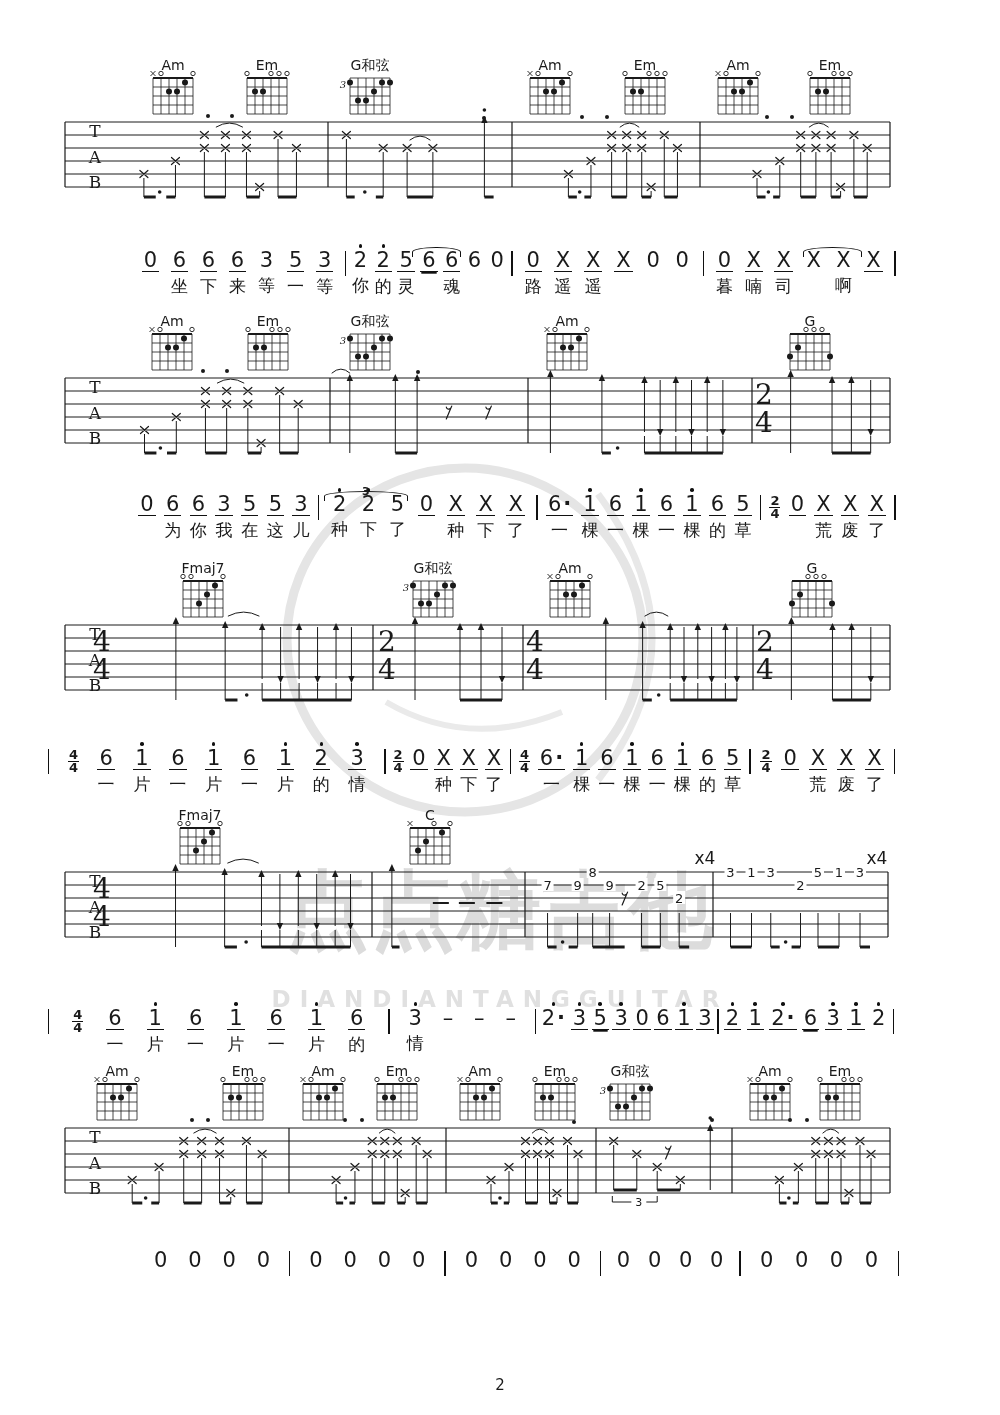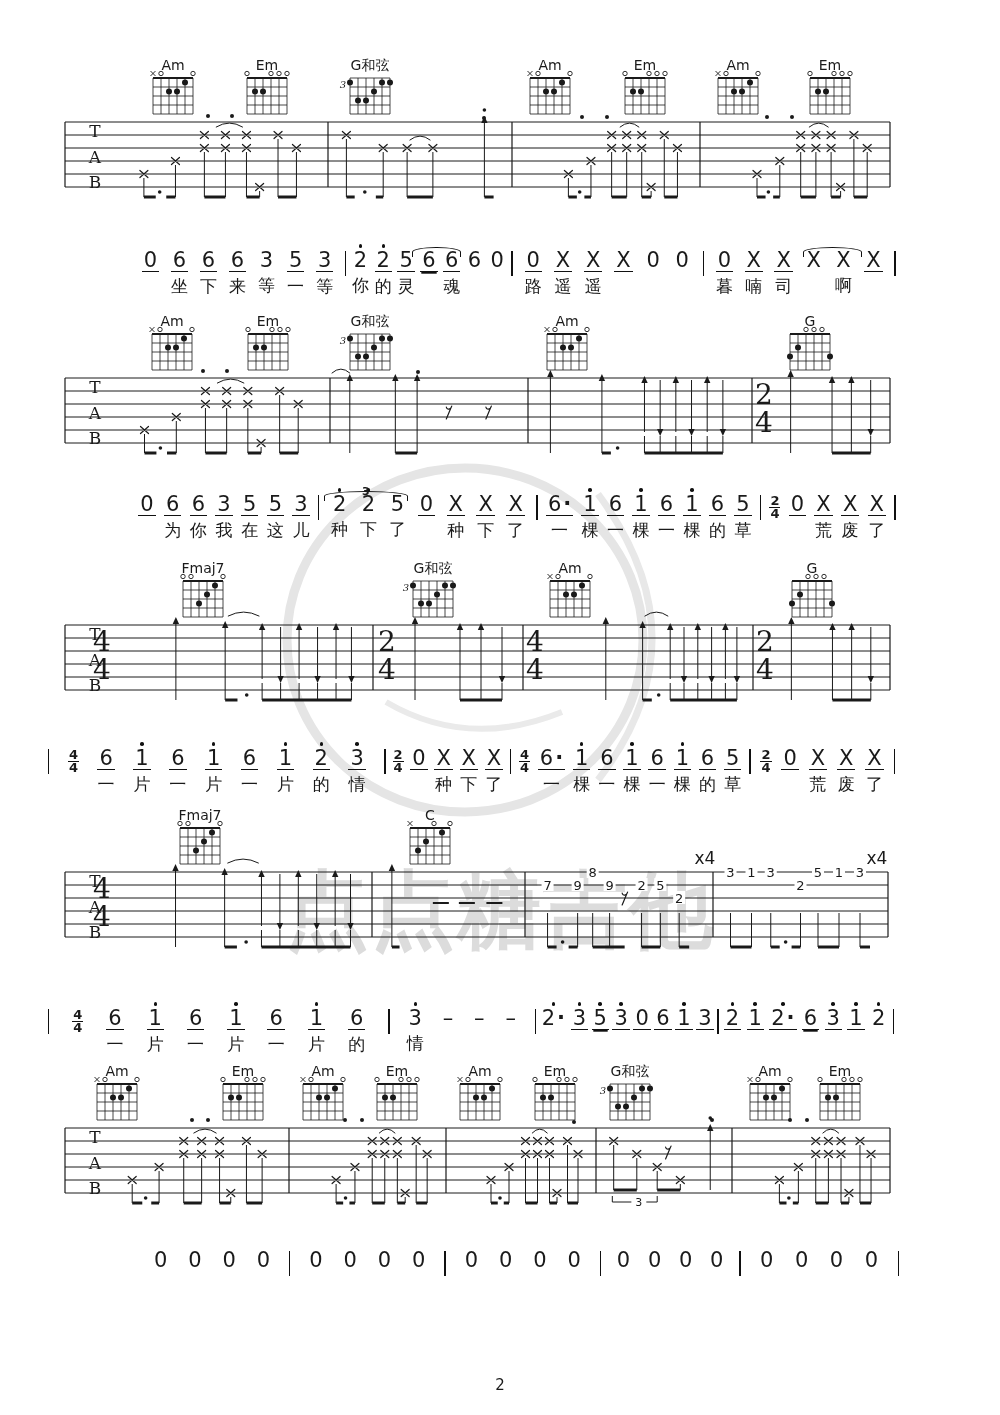--- a/index.html
+++ b/index.html
@@ -34,20 +34,21 @@
 </head>
 <body>
 
 <div class="page">
   <svg id="wmsvg" width="1000" height="1415">
     <ellipse cx="465" cy="640" rx="178" ry="172" fill="none" stroke="#e5e5e5" stroke-width="9"></ellipse>
     <path d="M598,494 Q706,640 598,780" fill="none" stroke="#e8e8e8" stroke-width="7"></path>
     <path d="M386,702 Q468,750 562,712" fill="none" stroke="#eaeaea" stroke-width="6"></path>
   </svg>
   <div class="wm wm-cn">点点糖吉他</div>
+  <div class="wm wm-en">DIANDIANTANGGUITAR</div>
   <div id="score"><svg width="1000" height="1415">
         <line x1="65" y1="122" x2="890" y2="122" stroke="#1a1a1a" stroke-width="1"></line>
         <line x1="65" y1="135" x2="890" y2="135" stroke="#1a1a1a" stroke-width="1"></line>
         <line x1="65" y1="148" x2="890" y2="148" stroke="#1a1a1a" stroke-width="1"></line>
         <line x1="65" y1="161" x2="890" y2="161" stroke="#1a1a1a" stroke-width="1"></line>
         <line x1="65" y1="174" x2="890" y2="174" stroke="#1a1a1a" stroke-width="1"></line>
         <line x1="65" y1="187" x2="890" y2="187" stroke="#1a1a1a" stroke-width="1"></line>
         <text x="95" y="137" font-size="17" font-family="'DejaVu Serif',sans-serif" text-anchor="middle" fill="#1a1a1a">T</text>
         <text x="95" y="162.5" font-size="17" font-family="'DejaVu Serif',sans-serif" text-anchor="middle" fill="#1a1a1a">A</text>
         <text x="95" y="188" font-size="17" font-family="'DejaVu Serif',sans-serif" text-anchor="middle" fill="#1a1a1a">B</text>

